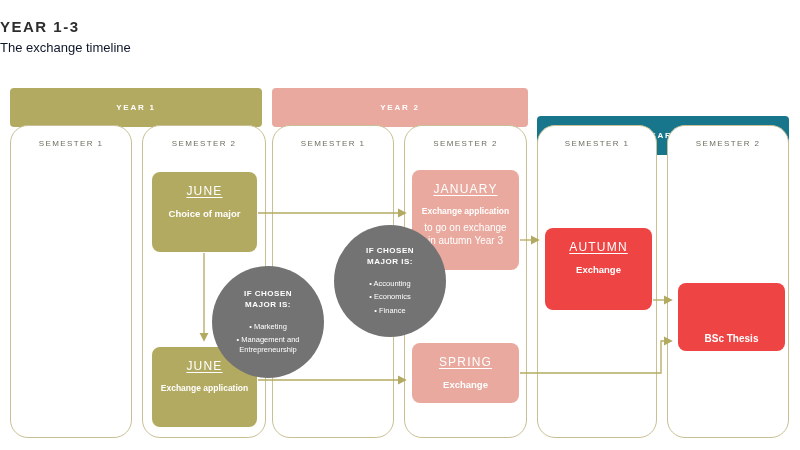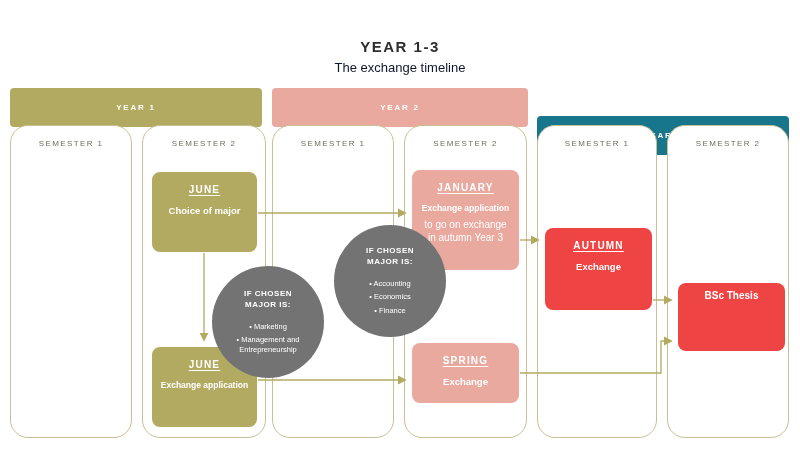--- a/index.html
+++ b/index.html
@@ -3,21 +3,21 @@
 <meta charset="utf-8">
 <style>
   * { margin:0; padding:0; box-sizing:border-box; }
   html,body { background:#ffffff; }
   .canvas {
     position:relative; width:800px; height:450px; background:#ffffff;
     font-family:"Liberation Sans", sans-serif; overflow:hidden;
   }
 
   
-  .title-wrap { position:absolute; top:18px; left:0; width:800px; text-align:center;margin-top:20px; }
+  .title-wrap { position:absolute; top:18px; left:0; width:800px; text-align:left; }
   .title-main { font-size:15px; font-weight:700; letter-spacing:1.5px; color:#2d2d2d; }
   .title-sub  { font-size:13px; font-weight:400; color:#0f172a; margin-top:5px; }
 
   
   .year-bar {
     position:absolute; top:88px; height:39px; border-radius:4px;
     color:#ffffff; font-size:8px; letter-spacing:1.8px; font-weight:700;
     display:flex; align-items:center; justify-content:center;
   }
   .bar-y1 { left:10px;  width:252px; background:#b3aa61; }
@@ -46,33 +46,33 @@
   
   .node {
     position:absolute; border-radius:8px; color:#ffffff; text-align:center;
     z-index:3; display:flex; flex-direction:column; align-items:center;
     padding:12px 6px 6px 6px;
   }
   .node-olive  { background:#b3aa61; }
   .node-salmon { background:#e9a99e; }
   .node-teal   { background:#ef4444; }
   .node-heading {
-    font-size:10px; font-weight:700; letter-spacing:1.2px;
+    font-size:12px; font-weight:400; letter-spacing:1.2px;
     text-decoration:underline; text-underline-offset:2px; margin-bottom:10px;
   }
   .node-body  { font-size:9.5px; font-weight:600; line-height:1.3; }
   .node-line1 { font-size:8.5px; font-weight:600; line-height:1.25; }
   .node-line2 { font-size:10px; font-weight:400; line-height:1.3; margin-top:4px; padding:0 4px; }
 
   .box-choice  { left:152px; top:172px; width:105px; height:80px; }
   .box-juneapp { left:152px; top:347px; width:105px; height:80px; }
   .box-january { left:412px; top:170px; width:107px; height:100px; }
   .box-spring  { left:412px; top:343px; width:107px; height:60px; }
   .box-autumn  { left:545px; top:228px; width:107px; height:82px; }
-  .box-thesis  { left:678px; top:283px; width:107px; height:68px; justify-content:flex-start; padding-top:6px; }
+  .box-thesis  { left:678px; top:283px; width:107px; height:68px; justify-content:flex-end; padding-top:6px; }
   .box-thesis .node-body { font-size:10px; }
 
   
   .decision {
     position:absolute; width:112px; height:112px; border-radius:50%;
     background:#737373; color:#ffffff; z-index:4;
     display:flex; flex-direction:column; align-items:center; justify-content:center;
     text-align:center; padding:10px;
   }
   .circle-1 { left:212px; top:266px; }

